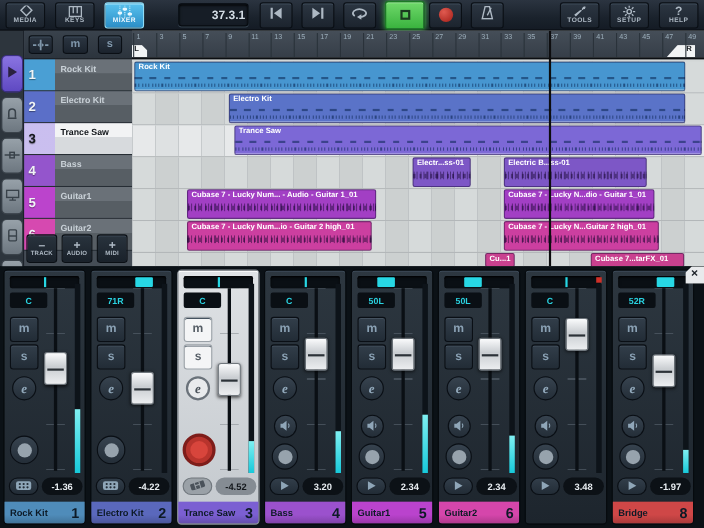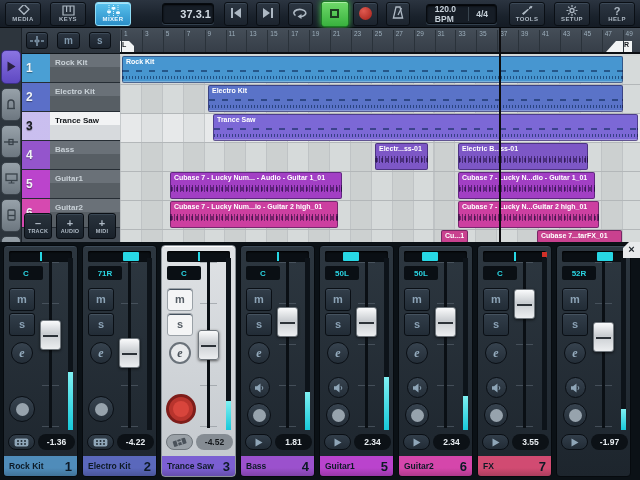--- a/index.html
+++ b/index.html
@@ -209,25 +209,20 @@
       </div>
     <div class="trbtn">
         <span class="recdot"></span>
       </div>
     <div class="trbtn">
       <span><svg width="14" height="13" viewBox="0 0 14 13">
             <path d="M5 1h4l2.6 11H2.4z" fill="none" stroke="#aeb9c4" stroke-width="1.3"></path>
             <path d="M7 9L10.5 2" stroke="#aeb9c4" stroke-width="1.2"></path>
           </svg></span>
     </div>
-    <div class="bpmbox">
-      <span class="seg">120.0 BPM</span>
-      <span class="div"></span>
-      <span class="seg">4/4</span>
-    </div>
     <div class="tright">
       <div class="tbtn">
         <span>
             <svg width="13" height="11" viewBox="0 0 13 11">
               <path d="M11.5 1.2a2.6 2.6 0 0 0-3.4 3.4L2.5 10 1 8.5 6.6 4A2.6 2.6 0 0 0 10 .6L8.8 2.4l1.8 1z" fill="#aeb9c4"></path>
             </svg>
           </span>
         <span class="cap">TOOLS</span>
       </div>
       <div class="tbtn">
@@ -521,21 +516,21 @@
         <div class="ftrack"></div>
         <div class="thumb" style="top: 60.88px;"></div>
         <div class="meter">
           <div class="fill" style="height: 38px;"></div>
         </div>
         <div class="iconbtn">
           <span><svg width="9" height="9" viewBox="0 0 9 9">
               <path d="M1.5 0.5l7 4-7 4z" fill="#8fa6b8"></path>
             </svg></span>
         </div>
-        <div class="valbox">1.81</div>
+        <div class="valbox">3.20</div>
         <div class="chlabel" style="background: linear-gradient(rgb(155, 81, 205), rgb(155, 81, 205) 60%, rgba(0, 0, 0, 0.18)) rgb(155, 81, 205);">
           <span class="nm">Bass</span>
           <span class="no">4</span>
         </div>
       </div>
       <div class="strip">
         <div class="panbar">
           <div class="pb left"></div>
         </div>
         <div class="panval">50L</div>
@@ -624,25 +619,21 @@
         <div class="thumb" style="top: 43.2px;"></div>
         <div class="meter">
           <div class="fill" style="height: 0px;"></div>
         </div>
         <div class="cled"></div>
         <div class="iconbtn">
           <span><svg width="9" height="9" viewBox="0 0 9 9">
               <path d="M1.5 0.5l7 4-7 4z" fill="#8fa6b8"></path>
             </svg></span>
         </div>
-        <div class="valbox">3.55</div>
-        <div class="chlabel" style="background: linear-gradient(rgb(209, 75, 114), rgb(209, 75, 114) 60%, rgba(0, 0, 0, 0.18)) rgb(209, 75, 114);">
-          <span class="nm">FX</span>
-          <span class="no">7</span>
-        </div>
+        <div class="valbox">3.48</div>
       </div>
       <div class="strip">
         <div class="panbar">
           <div class="pb right"></div>
         </div>
         <div class="panval">52R</div>
         <div class="mse m">m</div>
         <div class="mse s">s</div>
         <div class="ebtn">e</div>
         <div class="spk">
@@ -659,17 +650,21 @@
         <div class="thumb" style="top: 75.84px;"></div>
         <div class="meter">
           <div class="fill" style="height: 21px;"></div>
         </div>
         <div class="iconbtn">
           <span><svg width="9" height="9" viewBox="0 0 9 9">
               <path d="M1.5 0.5l7 4-7 4z" fill="#8fa6b8"></path>
             </svg></span>
         </div>
         <div class="valbox">-1.97</div>
+        <div class="chlabel" style="background: linear-gradient(rgb(207, 71, 71), rgb(207, 71, 71) 60%, rgba(0, 0, 0, 0.18)) rgb(207, 71, 71);">
+          <span class="nm">Bridge</span>
+          <span class="no">8</span>
+        </div>
       </div>
     </div>
   <div class="mixclose" style="position:absolute;right:0;top:242px;">×</div>
 
 </div>
 
 </body></html>

